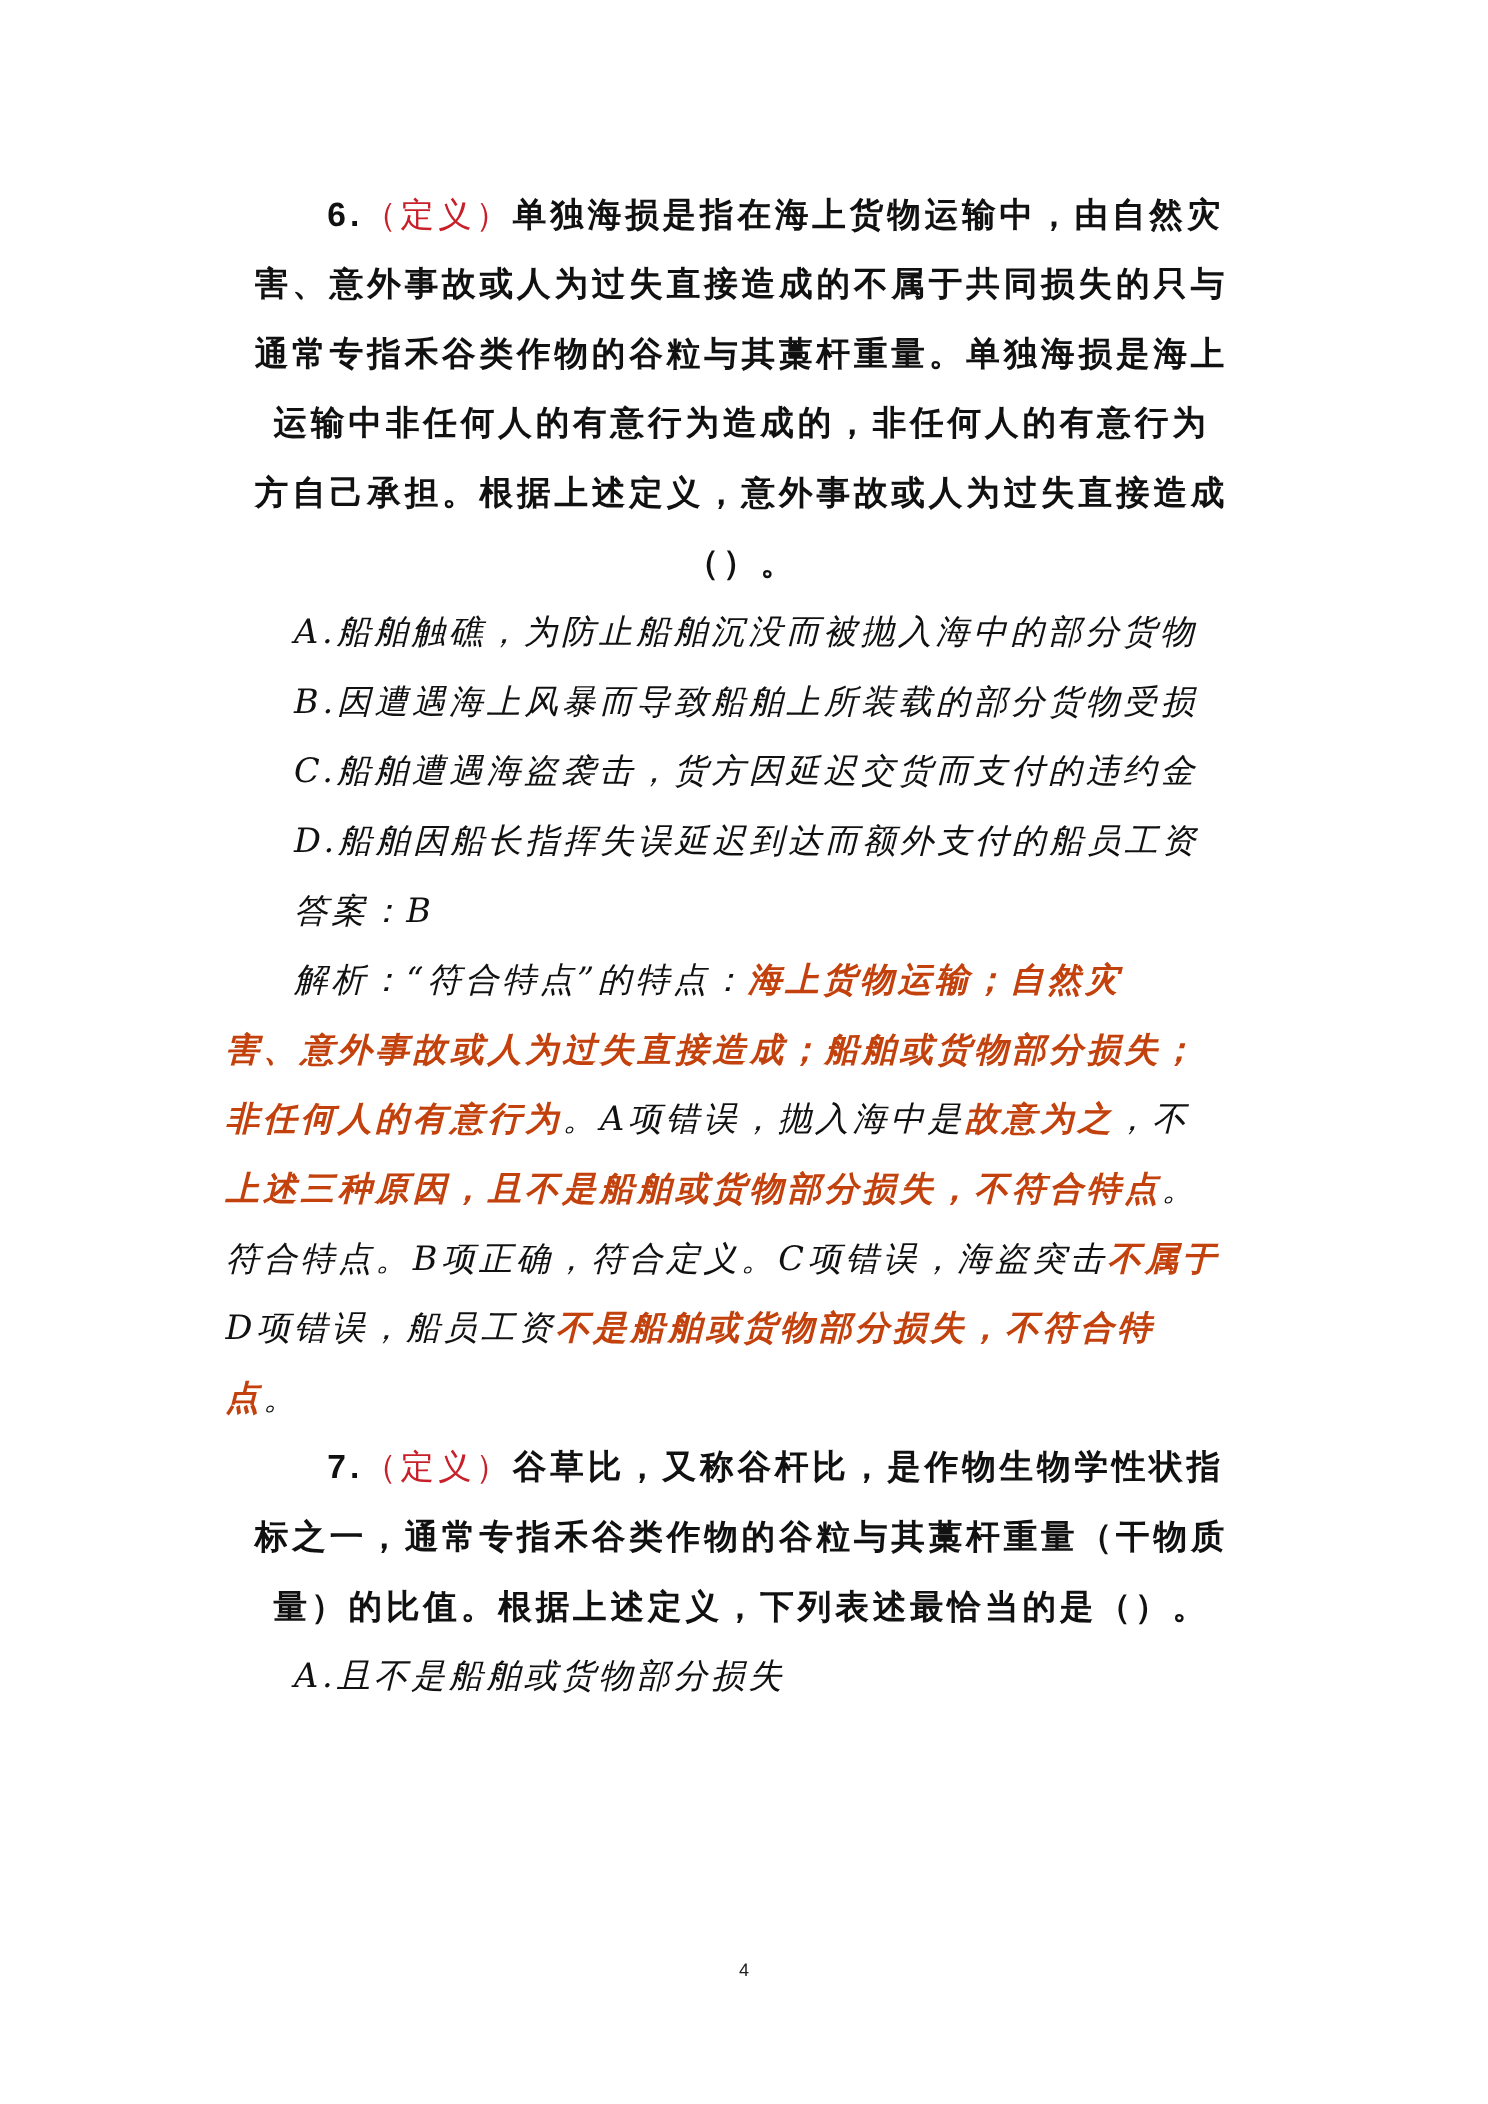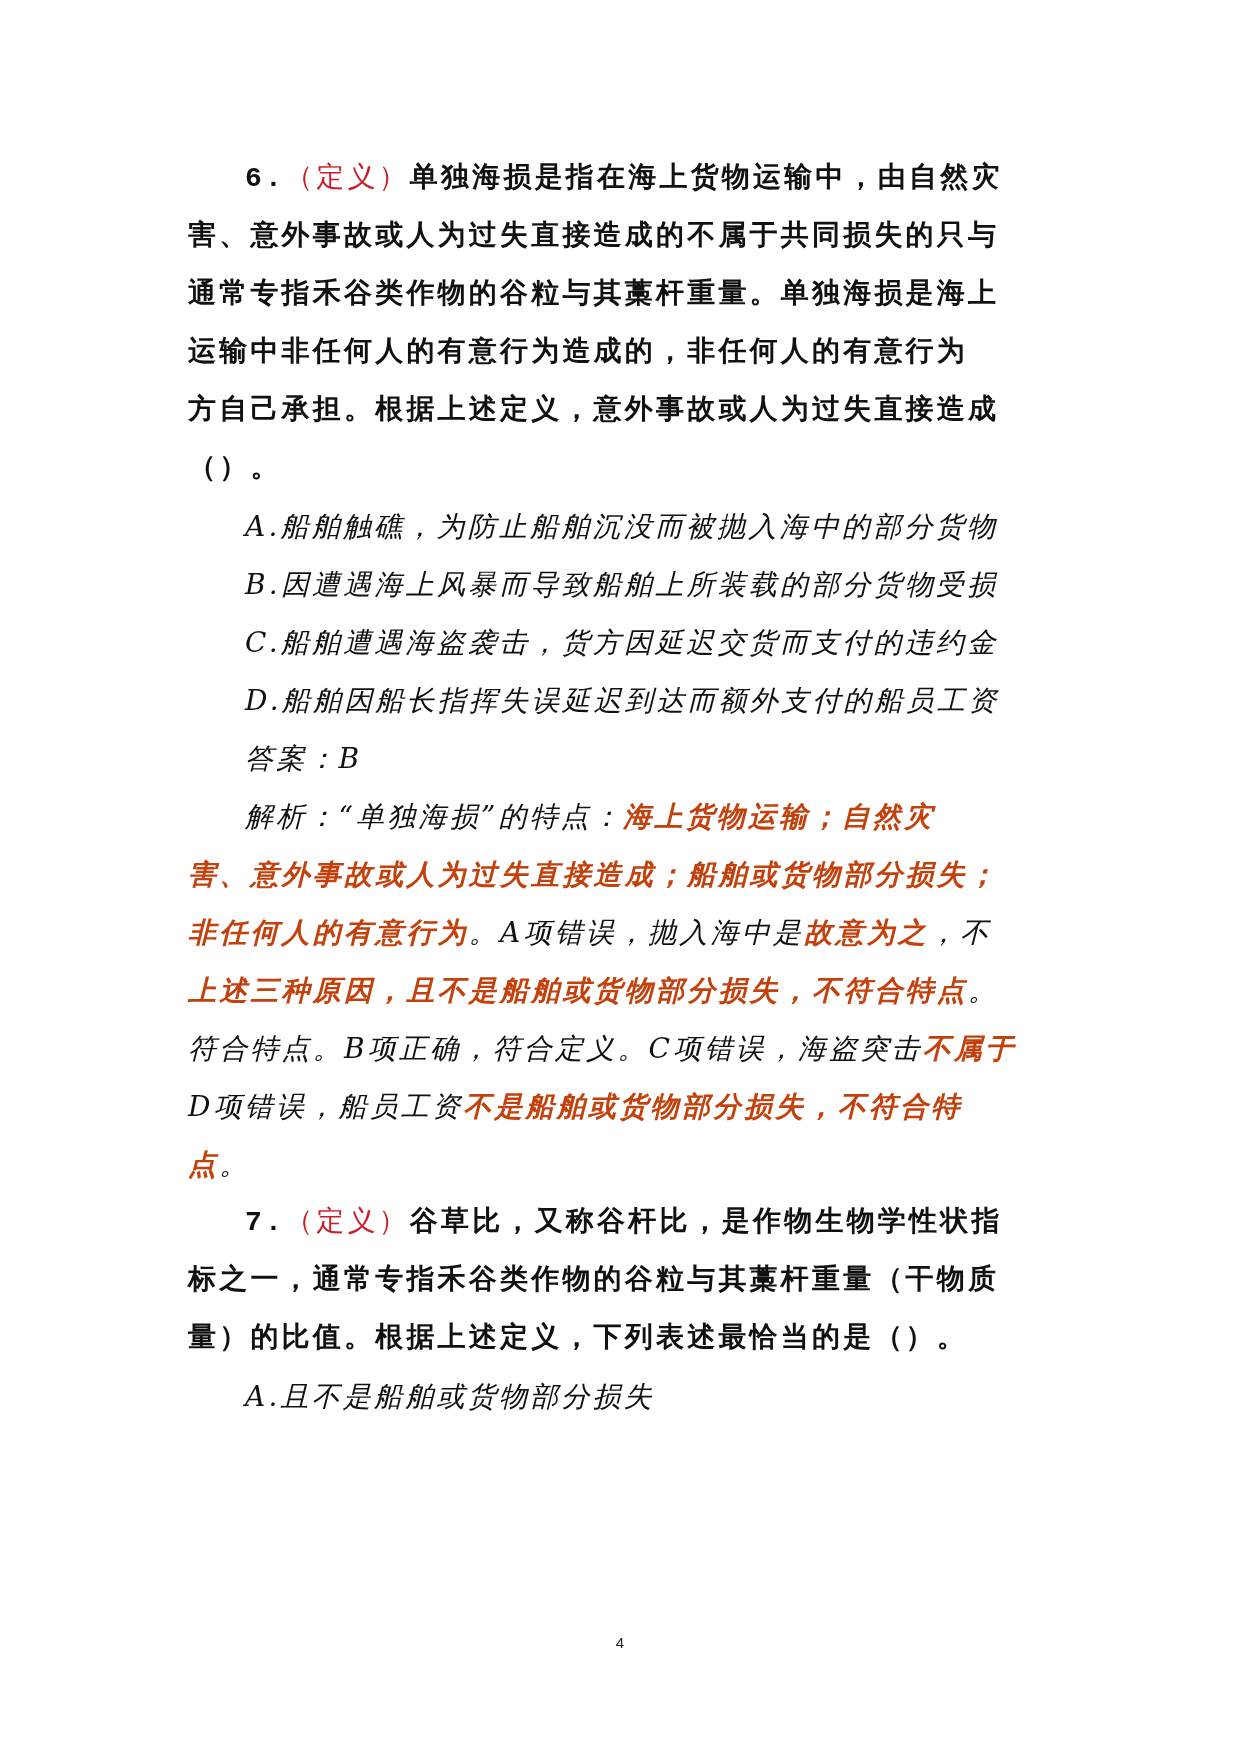--- a/index.html
+++ b/index.html
@@ -21,22 +21,23 @@
       width: 860px;
     }
     .line {
       height: 58px;
       line-height: 58px;
       font-size: 28px;
       white-space: nowrap;
       letter-spacing: 3.2px;
     }
     .bold {
-      font-family: Liberation Mono, monospace;
+      font-family: Liberation Sans, sans-serif;
       font-weight: bold;
+      text-align: center;
     }
     .serif {
       font-family: "DejaVu Serif", "Liberation Serif", serif;
       font-weight: normal;
       font-style: italic;
     }
     .indent { padding-left: 57px; }
     .tag { color: #c8202a; font-weight: normal; }
     .hl { color: #c2410c; font-family: "DejaVu Sans", "Liberation Sans", sans-serif; font-weight: bold; }
     .page-number {
@@ -64,21 +65,21 @@
   <div class="line bold">方自己承担。根据上述定义，意外事故或人为过失直接造成</div>
   <div class="line bold">（）。</div>
 
   <div class="line serif indent">A.船舶触礁，为防止船舶沉没而被抛入海中的部分货物</div>
   <div class="line serif indent">B.因遭遇海上风暴而导致船舶上所装载的部分货物受损</div>
   <div class="line serif indent">C.船舶遭遇海盗袭击，货方因延迟交货而支付的违约金</div>
   <div class="line serif indent">D.船舶因船长指挥失误延迟到达而额外支付的船员工资</div>
   <div class="line serif indent">答案：B</div>
 
   <div class="line serif indent">
-    <span>解析：“单独海损”的特点：</span><span class="hl">海上货物运输；自然灾</span>
+    <span>解析：“符合特点”的特点：</span><span class="hl">海上货物运输；自然灾</span>
   </div>
   <div class="line serif">
     <span class="hl">害、意外事故或人为过失直接造成；船舶或货物部分损失；</span>
   </div>
   <div class="line serif">
     <span class="hl">非任何人的有意行为</span><span>。A项错误，抛入海中是</span><span class="hl">故意为之</span><span>，不</span>
   </div>
   <div class="line serif">
     <span class="hl">上述三种原因，且不是船舶或货物部分损失，不符合特点</span><span>。</span>
   </div>

